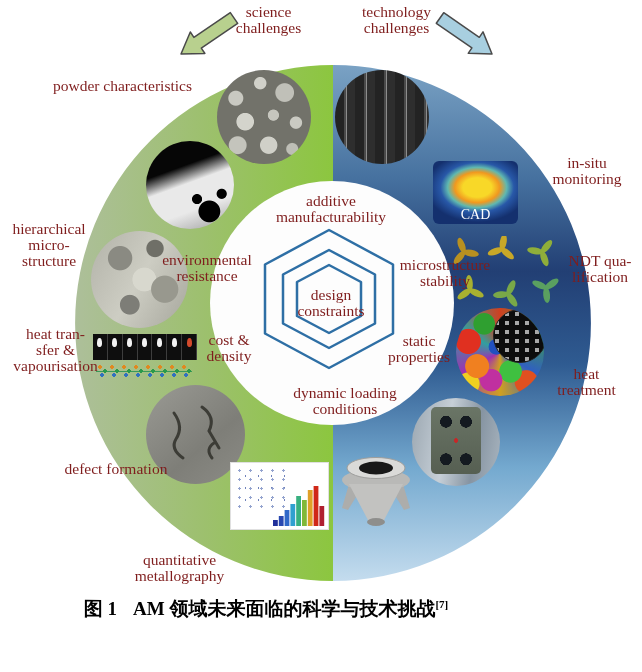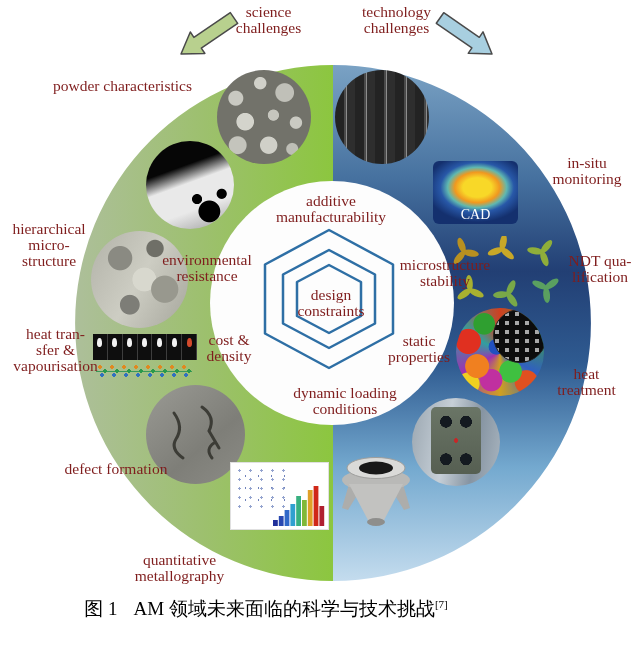--- a/index.html
+++ b/index.html
@@ -97,21 +97,21 @@
     border:1px solid #222;}
   #ndt-shapes{position:absolute;left:448px;top:236px;}
   #cad-image{position:absolute;left:433px;top:161px;width:85px;height:63px;border-radius:6px;
     background:radial-gradient(ellipse 60% 55% at 52% 42%,
       #f8d828 0 28%, #f09820 44%, #5fb8b0 58%, #2858a8 72%, #14306e 100%);}
   #cad-inner-label{position:absolute;left:0;right:0;bottom:1px;text-align:center;
     color:#ffffff;font-size:14px;}
   #cad-caption{position:absolute;left:415px;top:217px;width:125px;text-align:center;
     color:#ffffff;font-size:13.5px;line-height:1.15;white-space:pre-line;}
   
-  .caption{position:absolute;left:0;width:532px;text-align:center;color:#000;}
+  .caption{position:absolute;left:0;width:532px;text-align:center;color:#000;font-weight:bold;}
   #caption-zh{top:596px;font-size:19px;}
   #caption-zh .fig{margin-right:16px;}
   #caption-en{top:636px;font-size:17px;word-spacing:2px;}
   #caption-en .fig{margin-right:14px;}
   sup{font-size:11px;}
 </style>
 </head>
 <body>
 
 <div class="stage">

